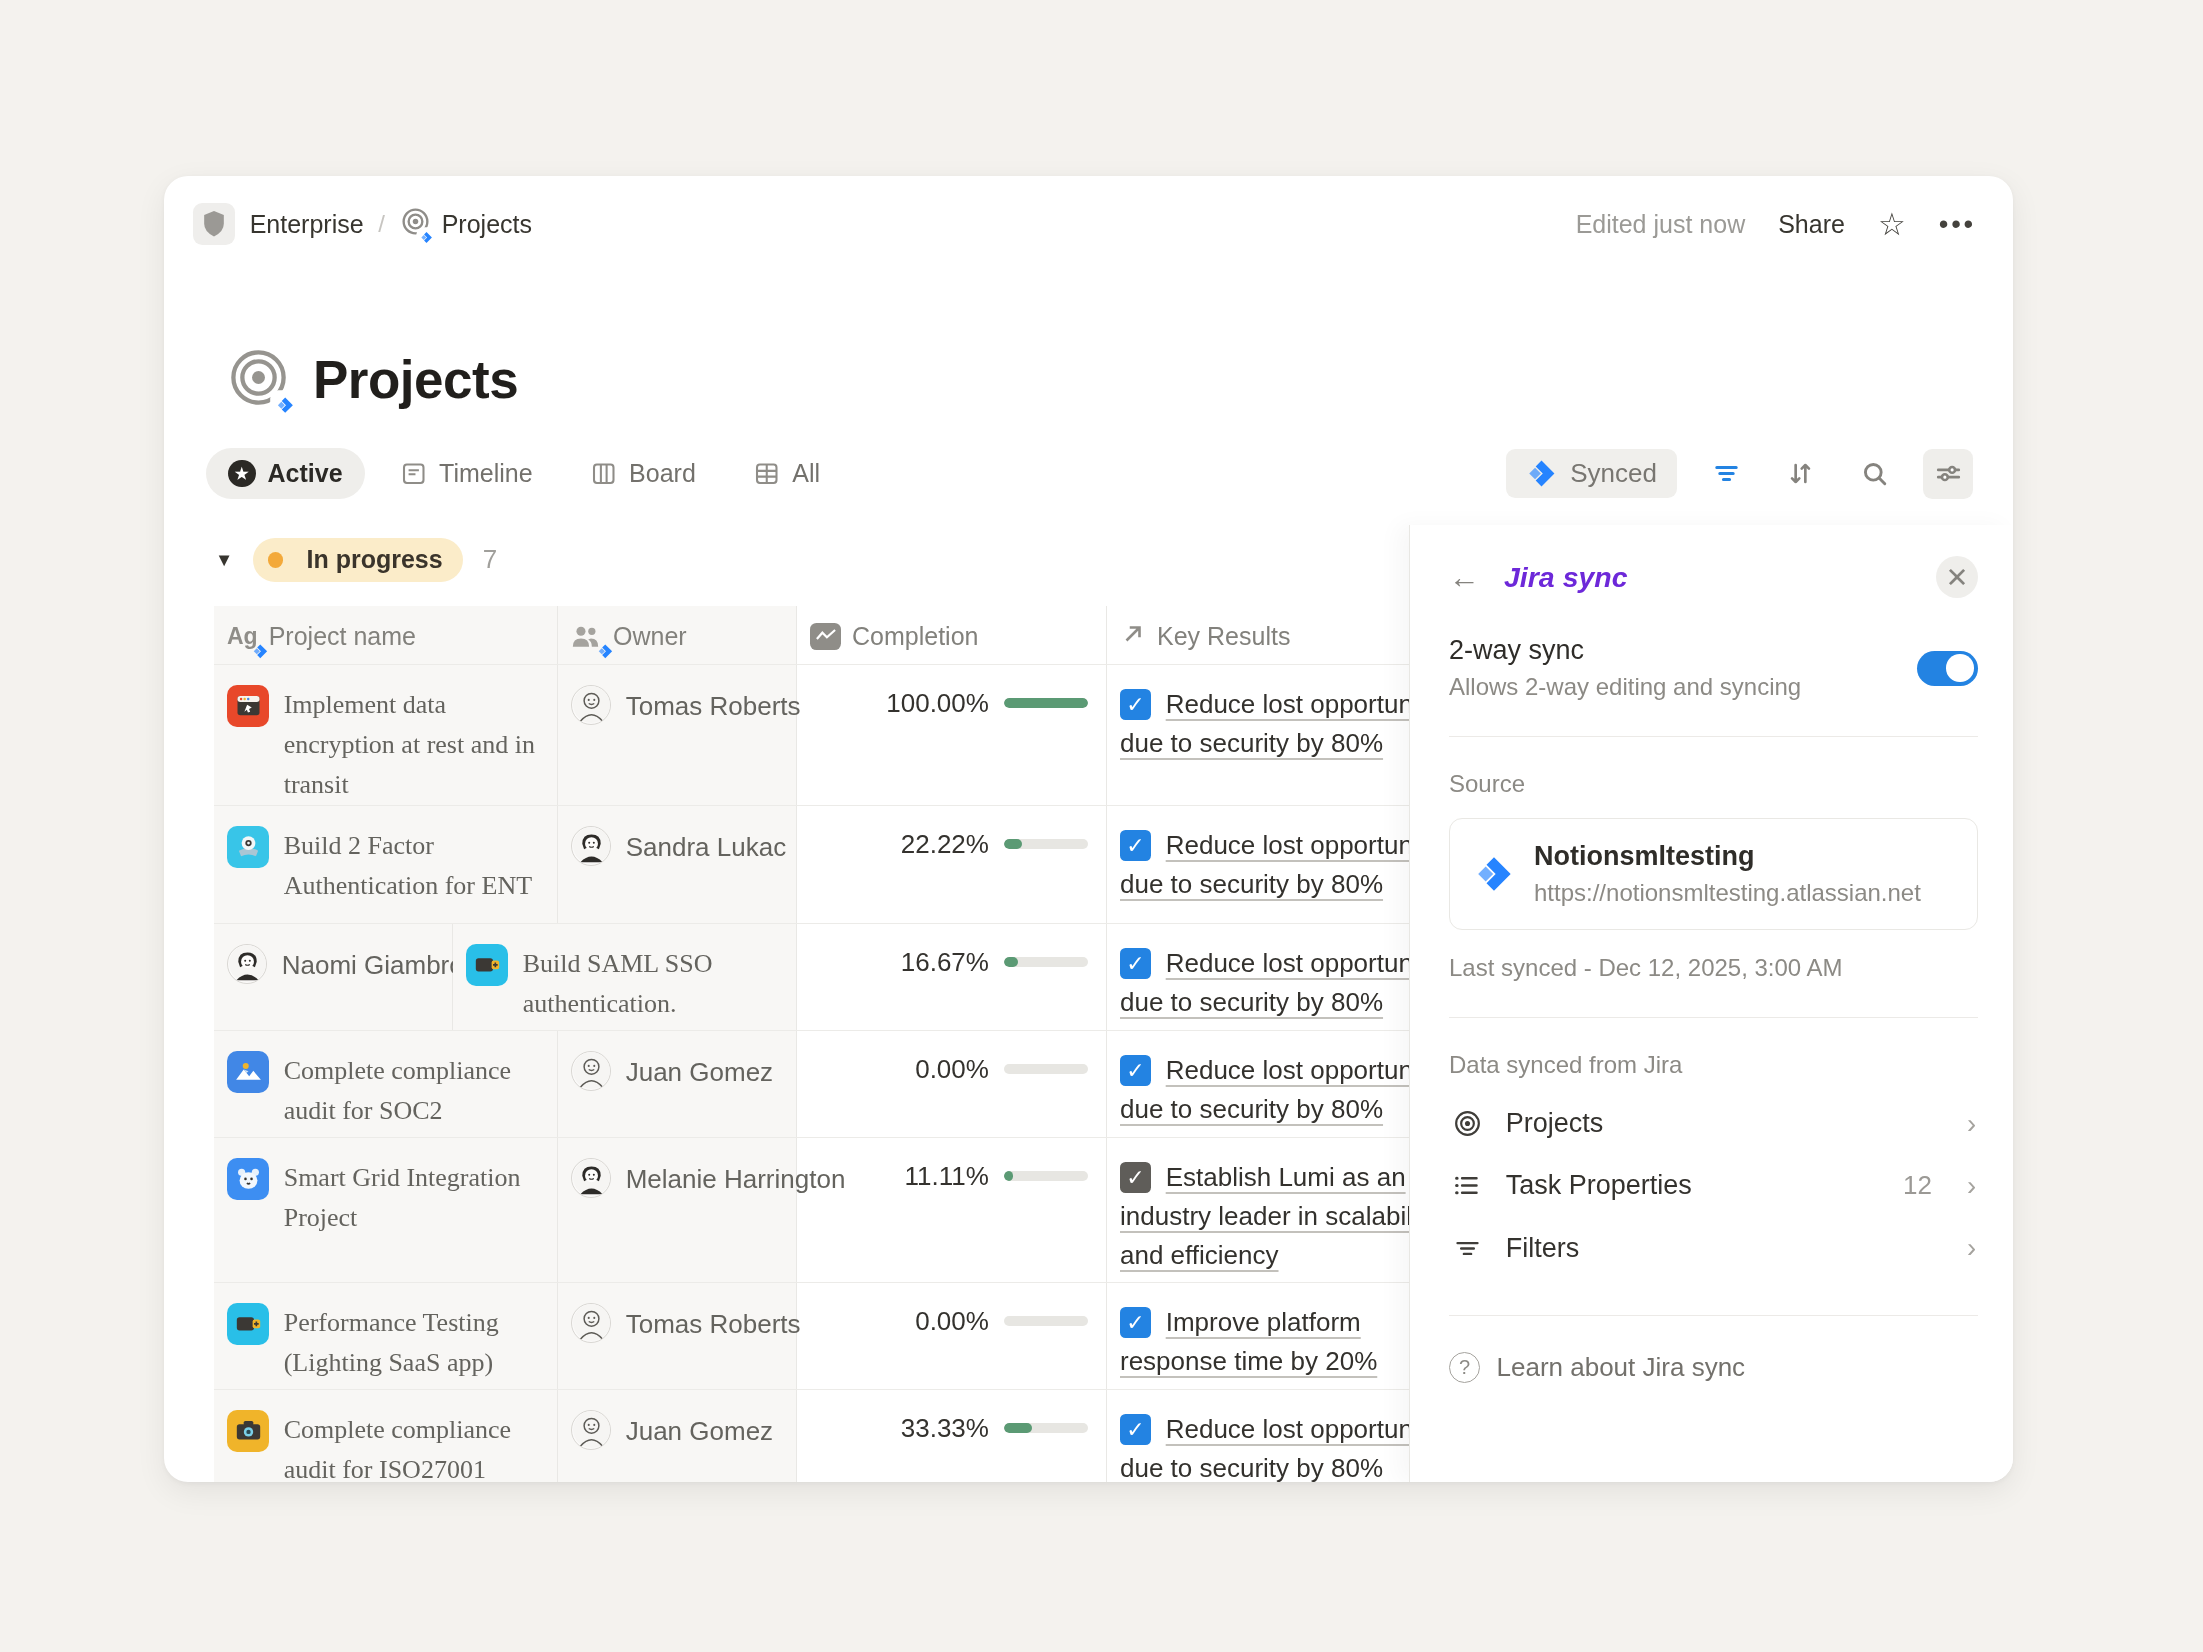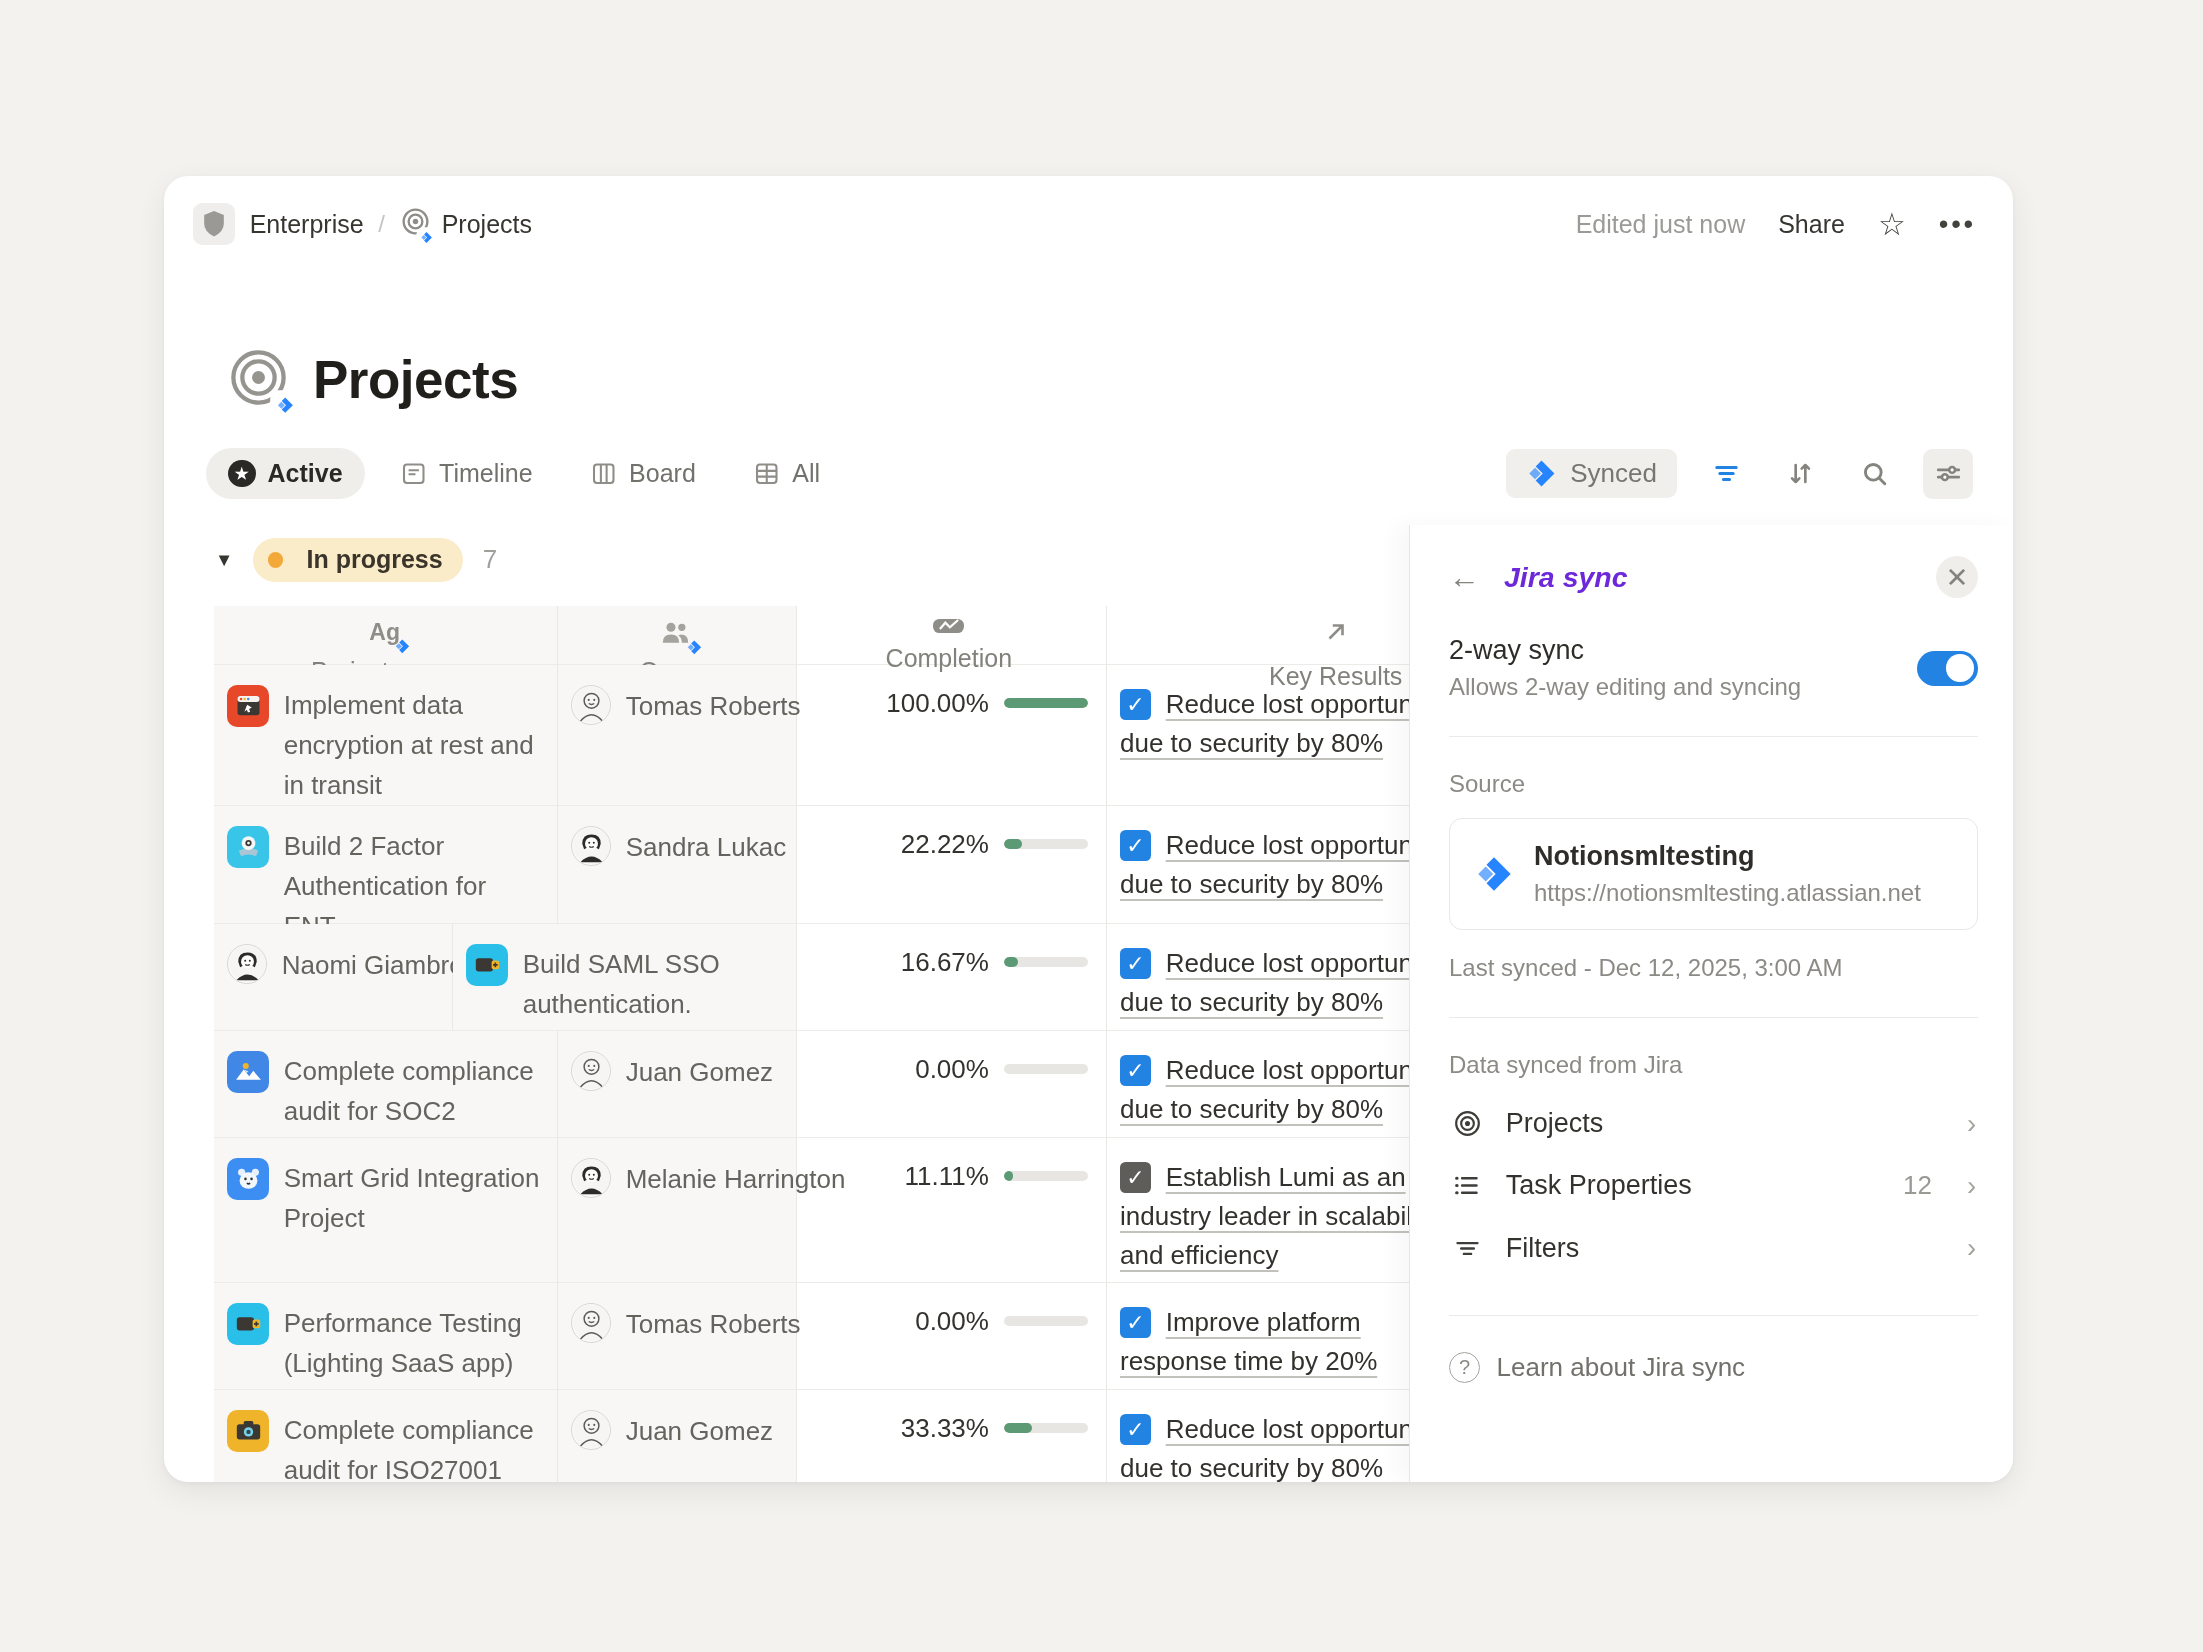--- a/index.html
+++ b/index.html
@@ -81,35 +81,35 @@
   .group-count { font-size:26px; color:#a09f9b; }
   
   .table-wrap { position:relative; margin:24px 0 0 50px; width:1197px; overflow:hidden; }
   .trow { display:flex; align-items:stretch; border-bottom:0.9px solid #ecebe8; width:1699px; }
   .thead { height:59px; }
   .cell { padding:20px 14.7px 9.2px 13px; display:flex; align-items:flex-start; gap:14.7px; }
   .c-name { width:344px; background:#f8f7f5; border-right:0.9px solid #e9e8e5; }
   .c-owner { width:239px; background:#f8f7f5; border-right:0.9px solid #e9e8e5; }
   .c-compl { width:310px; border-right:0.9px solid #e9e8e5; justify-content:flex-end; padding-right:18.4px; }
   .c-kr { width:459px; }
-  .thead .cell { padding-top:13px; align-items:center; color:#82817c; font-size:25px; gap:11px;flex-direction:column; }
+  .thead .cell { padding-top:13px; align-items:center; color:#82817c; font-size:25px; gap:11px; }
   .thead .c-compl { justify-content:flex-start; }
   .hdr-ag { position:relative; font-size:23px; color:#8f8d88; font-weight:600; }
   .hdr-ag .mini-jira, .hdr-ppl .mini-jira { position:absolute; right:-11px; bottom:-9.2px; width:16.5px; height:16.5px; }
   .hdr-ppl { position:relative; width:31px; height:27.5px; }
   .hdr-ppl svg.ppl { width:29px; height:27.5px; fill:#a5a39e; }
   .hdr-chart { width:31px; height:27.5px; background:#8f8d88; border-radius:6.4px; display:flex; align-items:center; justify-content:center; }
   .hdr-chart svg { width:20px; height:14.7px; stroke:#fff; fill:none; stroke-width:2.4; }
   .hdr-arrow svg { width:26px; height:26px; stroke:#8f8d88; fill:none; stroke-width:2.4; }
   .proj-icon {
     flex:0 0 42px; width:42px; height:42px; border-radius:10px;
     display:flex; align-items:center; justify-content:center;
   }
   .proj-icon svg { width:33px; height:33px; }
-  .pname { font-size:26px; line-height:40px; color:#64635e; width:277px; }
+  .pname { font-size:26px; line-height:40px; color:#64635e; width:277px;font-family:Liberation Serif, serif; }
   .avatar { flex:0 0 40px; width:40px; height:40px; border-radius:50%; background:#fbfaf9; border:0.9px solid #d9d7d3; overflow:hidden; display:flex; align-items:center; justify-content:center; }
   .avatar svg { width:37px; height:37px; }
   .owner-name { font-size:26px; line-height:42px; color:#64635e; white-space:nowrap; }
   .pct { font-size:26px; color:#34322e; line-height:37px; }
   .bar { width:84px; height:10px; border-radius:5.5px; background:#e7e6e2; margin-top:13.8px; overflow:hidden; }
   .bar-fill { display:block; height:100%; border-radius:5.5px; }
   .cb {
     flex:0 0 31px; width:31px; height:31px; border-radius:5.5px; margin-top:4.6px;
     color:#fff; font-size:22px; display:flex; align-items:center; justify-content:center;
   }

